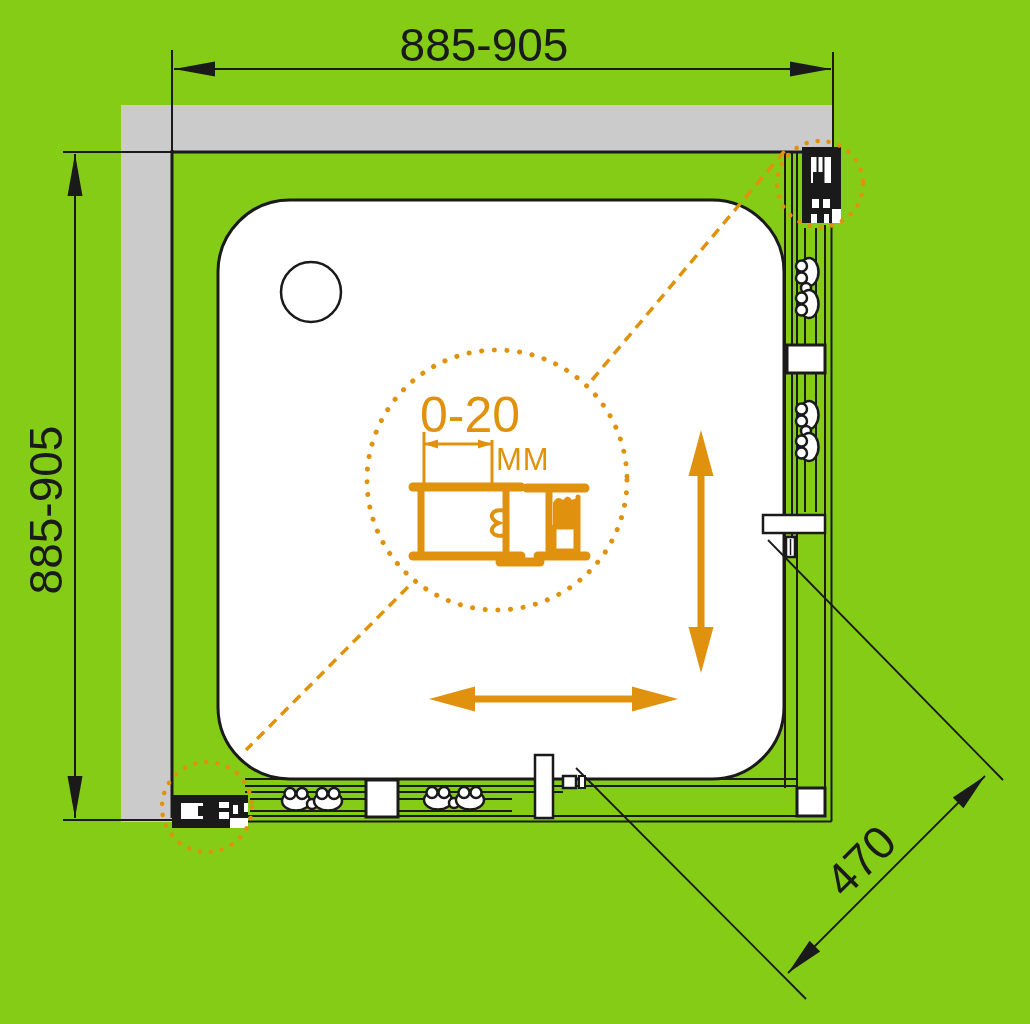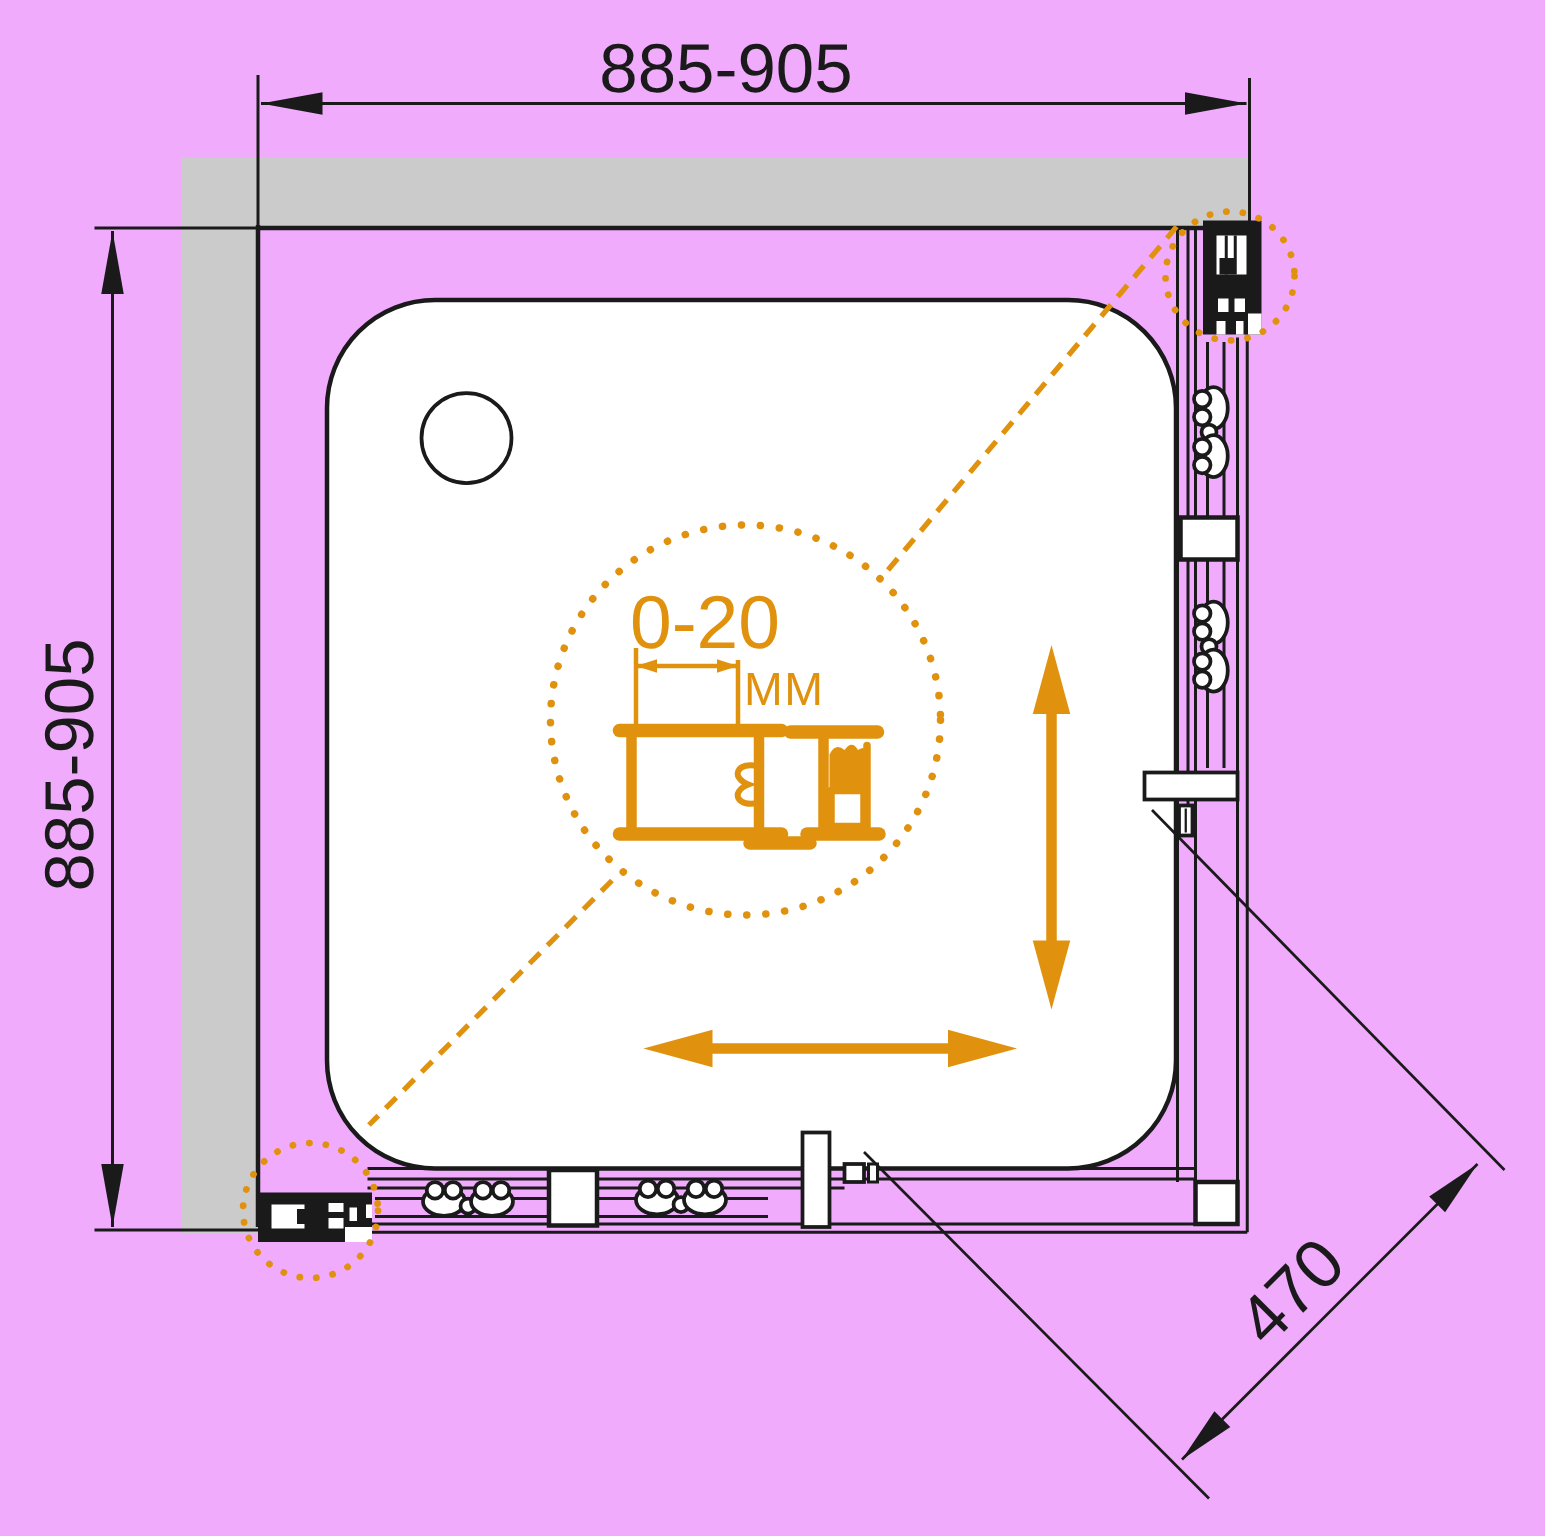--- a/index.html
+++ b/index.html
@@ -1,20 +1,20 @@
 <!DOCTYPE html>
 <html><head>
 <meta charset="utf-8">
 <style>
   html, body { margin: 0; padding: 0; background: #ffffff; }
   .stage {
     position: relative;
     width: 1030px;
     height: 1024px;
-    background: #f0abfc;
+    background: #84cc16;
     font-family: "Liberation Sans", sans-serif;
   }
   svg text {
     font-family: "Liberation Sans", sans-serif;
     fill: #1a1a1a;
   }
   svg .accent-text { fill: #E0920E; }
 </style>
 </head>
 <body>

